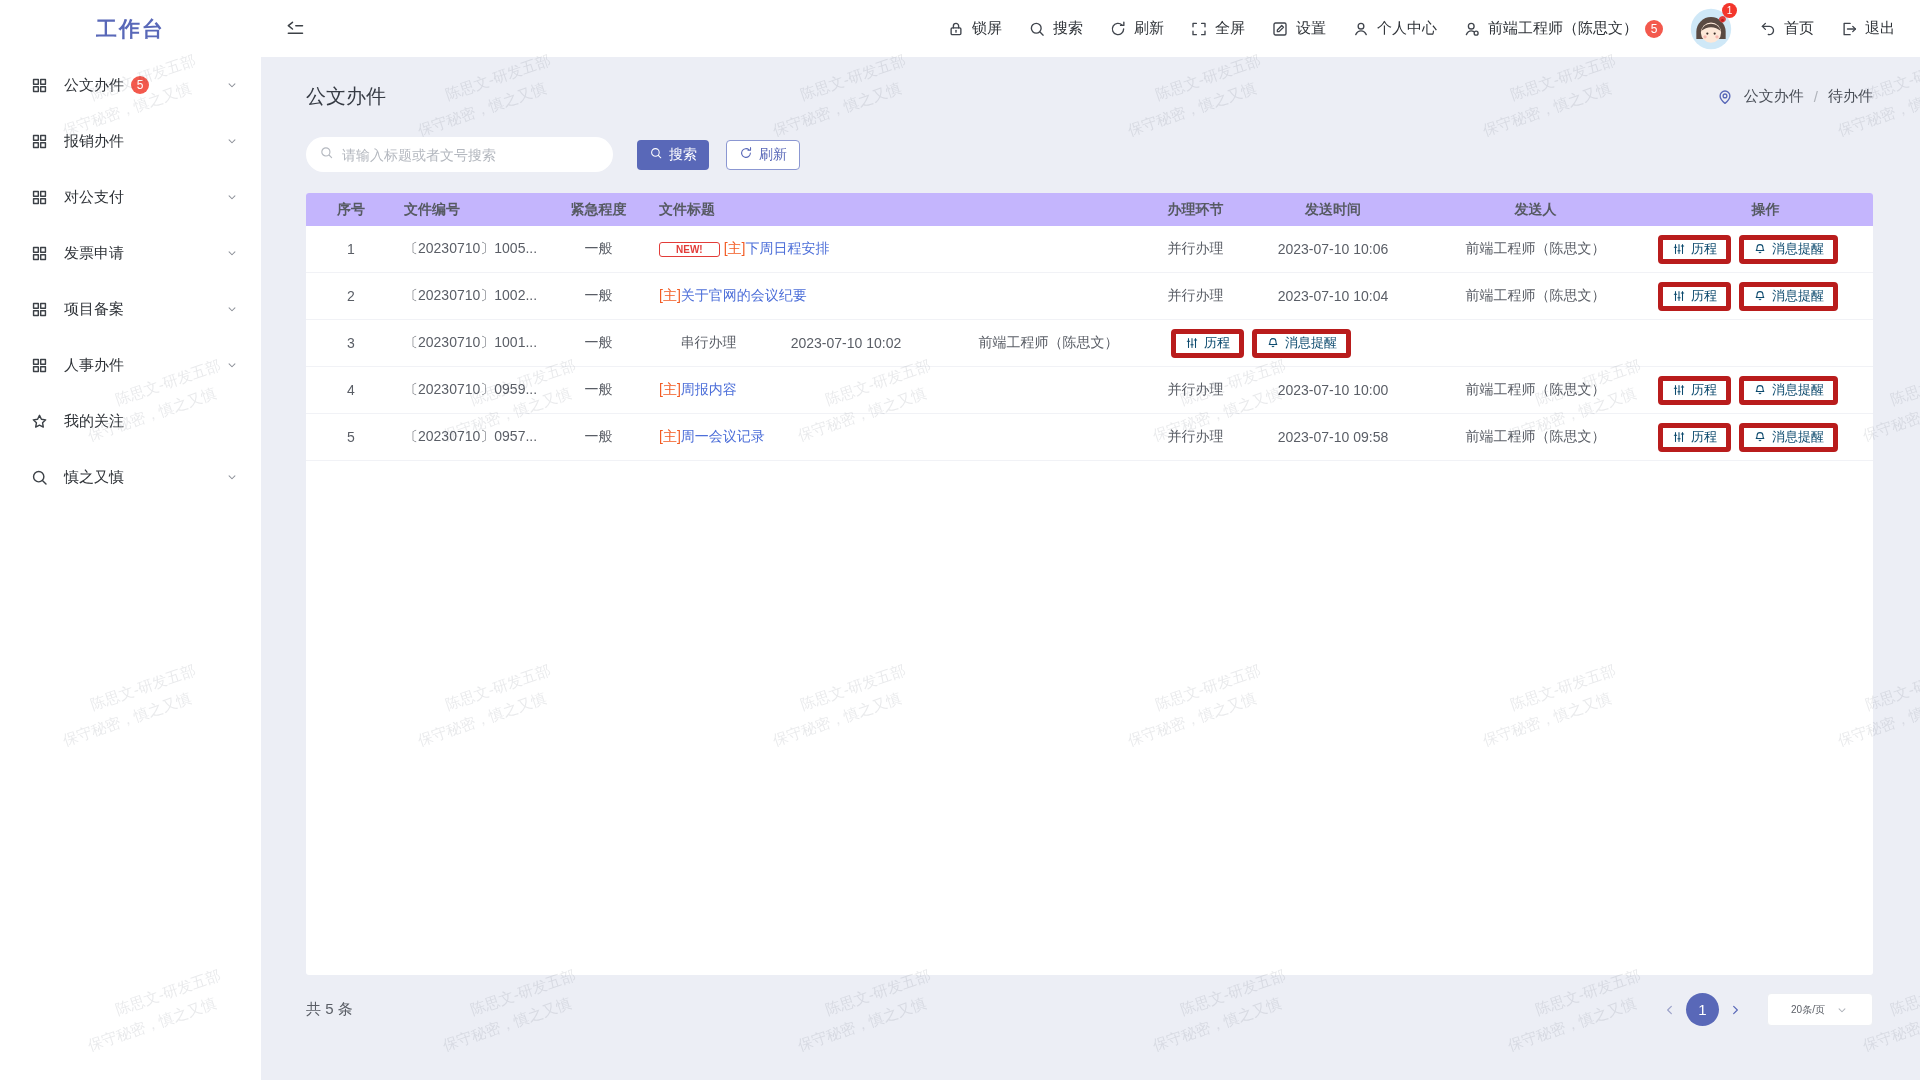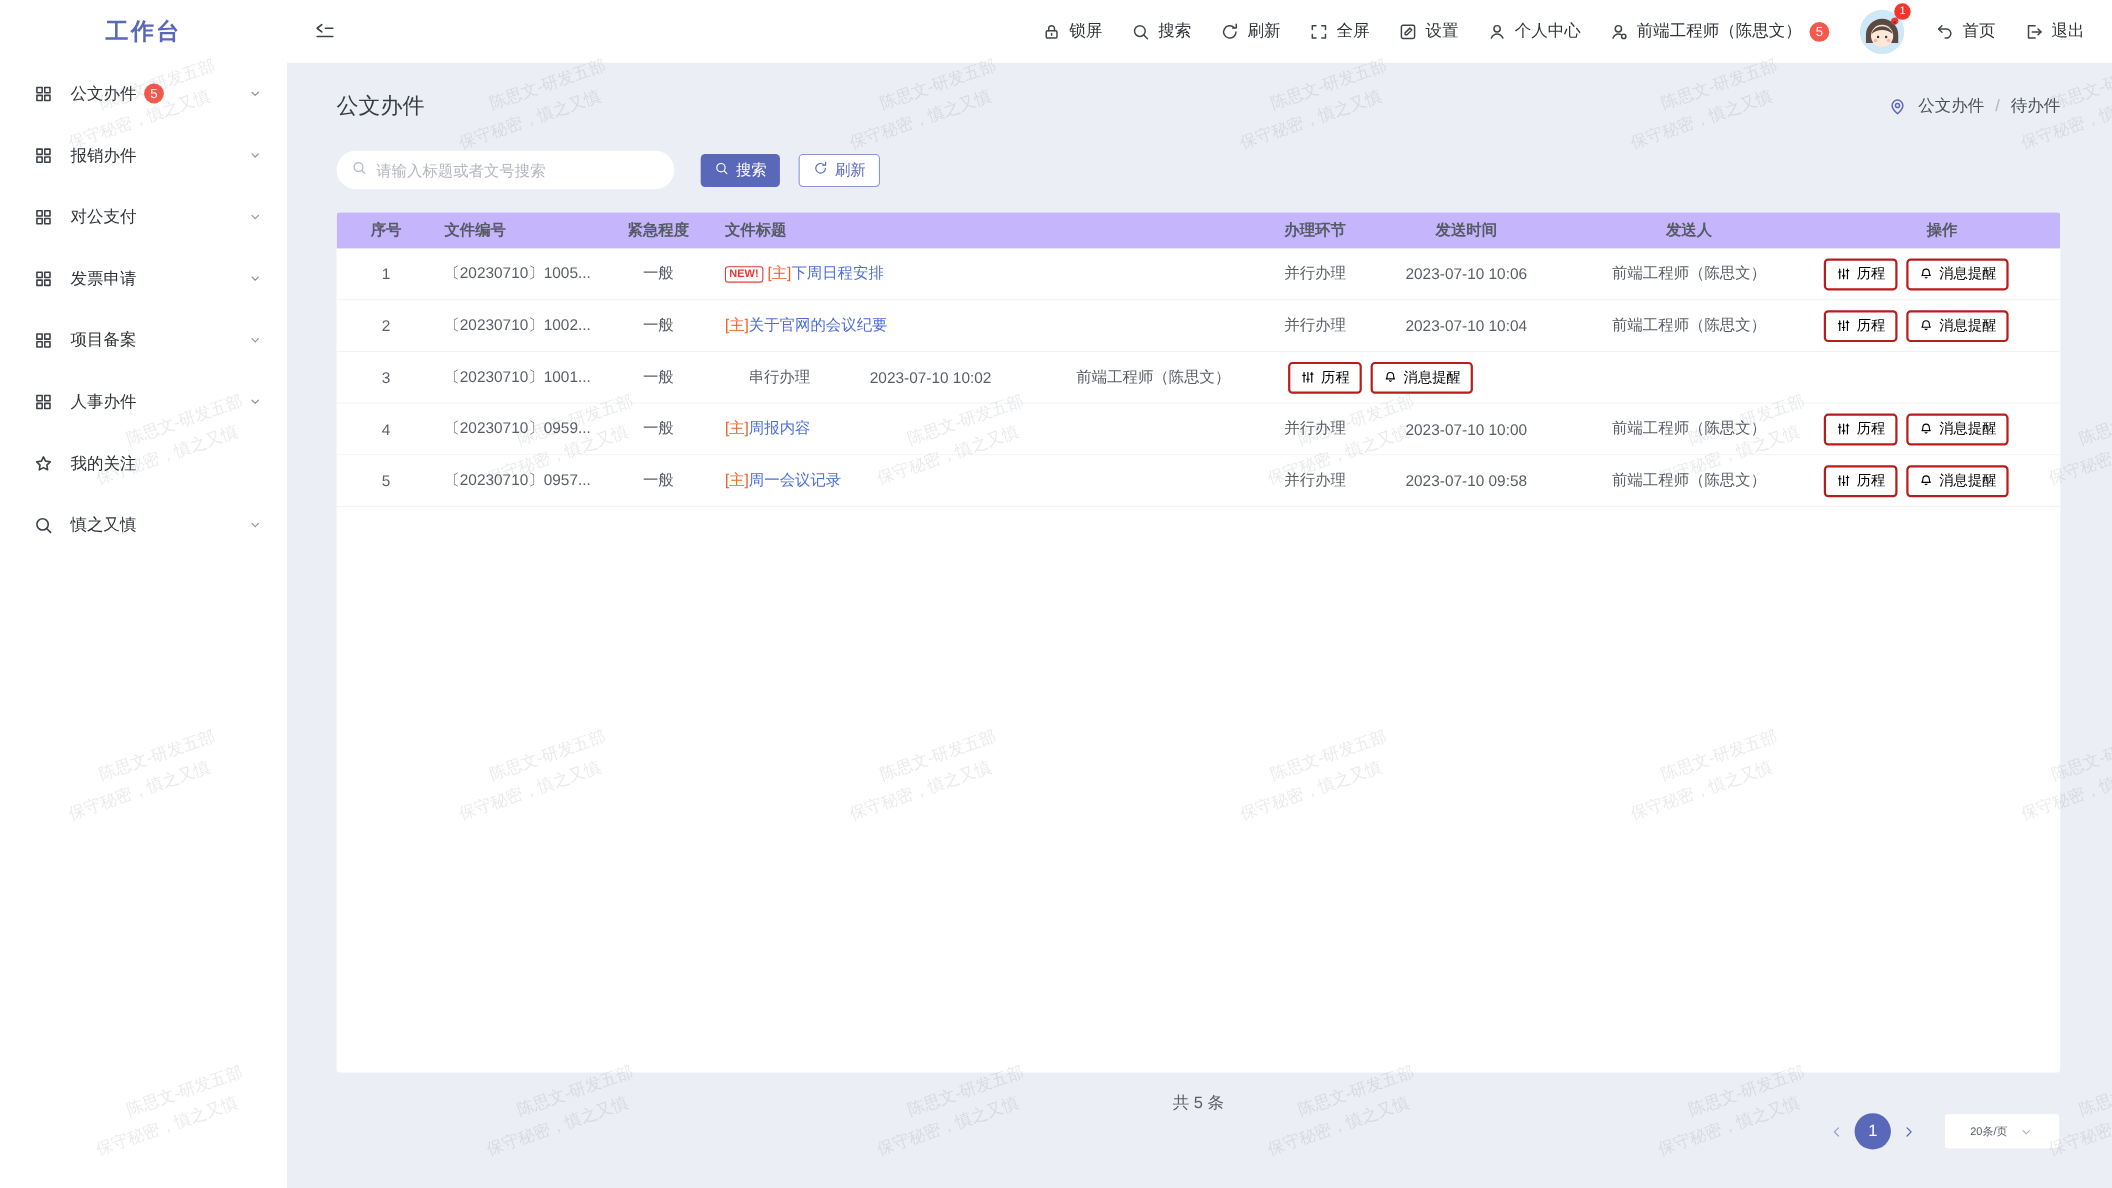--- a/index.html
+++ b/index.html
@@ -48,26 +48,26 @@
   .c1 { width:90px; text-align:center; }
   .c2 { width:150px; padding-left:8px; }
   .c3 { width:105px; text-align:center; }
   .c4 { flex:1; min-width:0; padding-left:8px; display:flex; align-items:center; }
   .c5 { width:115px; text-align:center; }
   .c6 { width:160px; text-align:center; }
   .c7 { width:245px; text-align:center; }
   .c8 { width:215px; display:flex; align-items:center; gap:8px; }
   .thead .c4 { display:block; }
   .thead .c8 { display:block; text-align:center; }
-  .new-badge { color:#e23c39; border:1px solid #e23c39; border-radius:3px; font-size:10px; font-weight:700; height:15px; line-height:13px; padding:0 3px; margin-right:4px; display:inline-block; }
+  .new-badge { color:#e23c39; border:1px solid #e23c39; border-radius:3px; font-size:10px; font-weight:700; height:15px; line-height:13px; padding:0 16px; margin-right:4px; display:inline-block; }
   .doc-link { color:#4d6fd9; text-decoration:none; cursor:pointer; white-space:nowrap; overflow:hidden; text-overflow:ellipsis; }
   .tag { color:#f25b23; }
-  .mini-btn { height:29px; background:#fff; border:2px solid #b91c1c; color:#000000; border-radius:4px; padding:0 9px; font-size:13px; display:inline-flex; align-items:center; gap:5px; cursor:pointer; font-family:inherit; white-space:nowrap; }
-
-  .footer-row { display:flex; align-items:center; margin-top:18px; font-size:15px; color:#5a5e66;flex-direction:column; }
+  .mini-btn { height:29px; background:#fff; border:5px solid #b91c1c; color:#0c4a6e; border-radius:4px; padding:0 9px; font-size:13px; display:inline-flex; align-items:center; gap:5px; cursor:pointer; font-family:inherit; white-space:nowrap; }
+
+  .footer-row { display:flex; align-items:center; margin-top:18px; font-size:15px; color:#5a5e66; }
   .pager { margin-left:auto; display:flex; align-items:center; gap:8px; }
   .pg-chev { display:flex; cursor:pointer; }
   .pg-prev { color:#9ba1c9; }
   .pg-next { color:#5968b8; }
   .page-circle { width:33px; height:33px; border-radius:50%; background:#5968b8; color:#fff; display:flex; align-items:center; justify-content:center; font-size:15px; cursor:pointer; }
   .size-select { margin-left:16px; width:106px; height:33px; background:#fff; border:1px solid #eceef3; border-radius:4px; display:flex; align-items:center; justify-content:center; gap:10px; font-size:10px; color:#5a5e66; cursor:pointer; }
   .size-select .sel-chev { display:flex; color:#b0b4bb; }
 
   
   #watermark-layer { position:fixed; left:0; top:0; width:1920px; height:1080px; pointer-events:none; z-index:99; overflow:hidden; }

